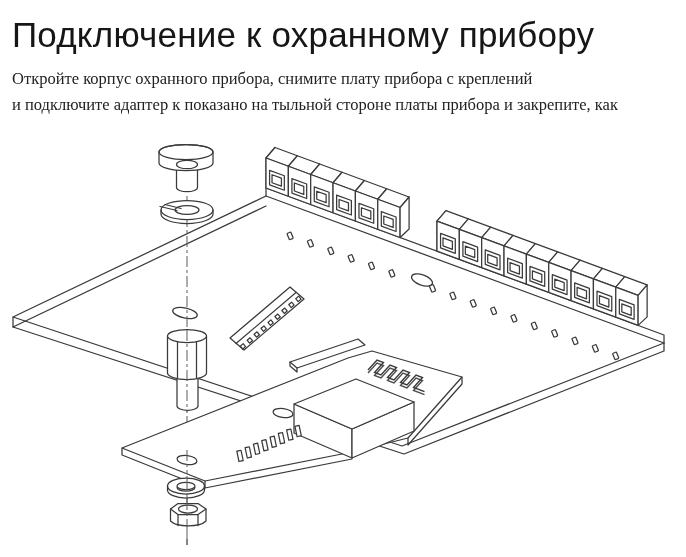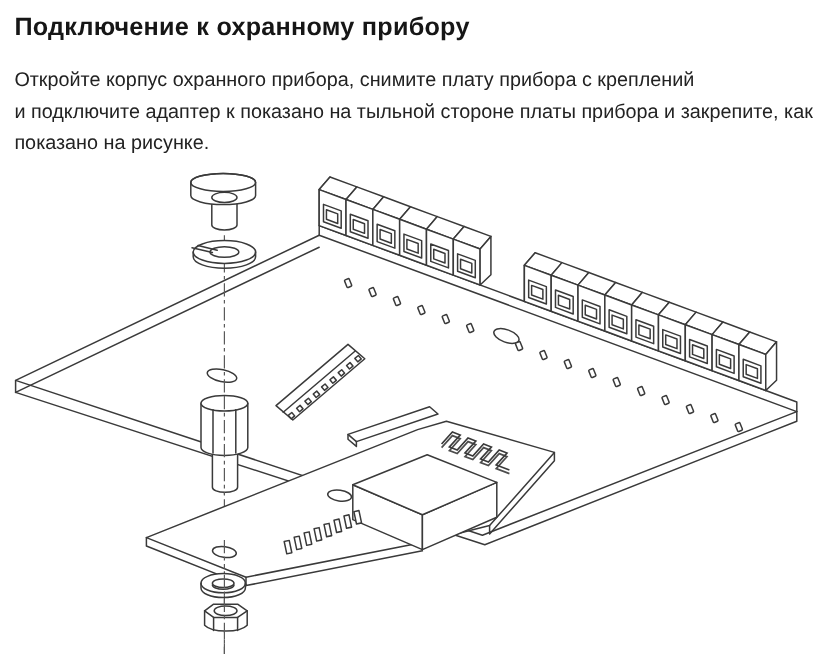--- a/index.html
+++ b/index.html
@@ -2,41 +2,40 @@
 <html><head>
 <meta charset="utf-8">
 <style>
   html,body{margin:0;padding:0;background:#ffffff;}
   .page{
     position:relative;width:686px;height:557px;background:#ffffff;overflow:hidden;
     font-family:"Liberation Sans", sans-serif;color:#1b1b1b;
   }
   .content{padding:6px 12px 0 12px;}
   h1.title{
-    margin:0 0 14px 0;font-size:21px;line-height:34px;font-weight:bold;color:#161616;
+    margin:12px 0 14px 0;font-size:35px;line-height:34px;font-weight:normal;color:#161616;
     letter-spacing:0.2px;
   }
   .instructions{margin:0;font-size:16.5px;line-height:26px;color:#222222;}
-  .instructions .ln{display:block;white-space:nowrap;}
+  .instructions .ln{display:block;white-space:nowrap;font-family:Liberation Serif, serif;}
   svg.diagram{display:block;position:absolute;left:0;top:137px;}
   svg .ln-art{stroke:#3a3a3a;stroke-width:1.25;fill:none;stroke-linejoin:round;stroke-linecap:round;}
   svg .fw{stroke:#3a3a3a;stroke-width:1.25;fill:#ffffff;stroke-linejoin:round;}
   svg .cl{stroke:#5a5a5a;stroke-width:1;fill:none;stroke-dasharray:11 3 3 3;}
   svg .trace{stroke:#3a3a3a;stroke-width:1.4;fill:none;stroke-linejoin:miter;}
 </style>
 </head>
 <body>
 
 <div class="page">
   <div class="content">
     <h1 class="title">Подключение к охранному прибору</h1>
     <p class="instructions">
       <span class="ln">Откройте корпус охранного прибора, снимите плату прибора с креплений</span>
       <span class="ln">и подключите адаптер к показано на тыльной стороне платы прибора и закрепите, как</span>
-      <span class="ln">показано на рисунке.</span>
     </p>
   </div>
 
   <svg class="diagram" width="686" height="420" viewBox="0 137 686 420">
 
     <g>
       <path class="fw" d="M13,317 L266,196 L664,343 L402,446 Z"></path>
       <path class="ln-art" d="M13,317 L13,327 L266,206"></path>
       <path class="ln-art" d="M664,343 L664,351 L404,454 L13,327"></path>
       <path class="ln-art" d="M266,196 L266,188 L664,335 L664,343"></path>

